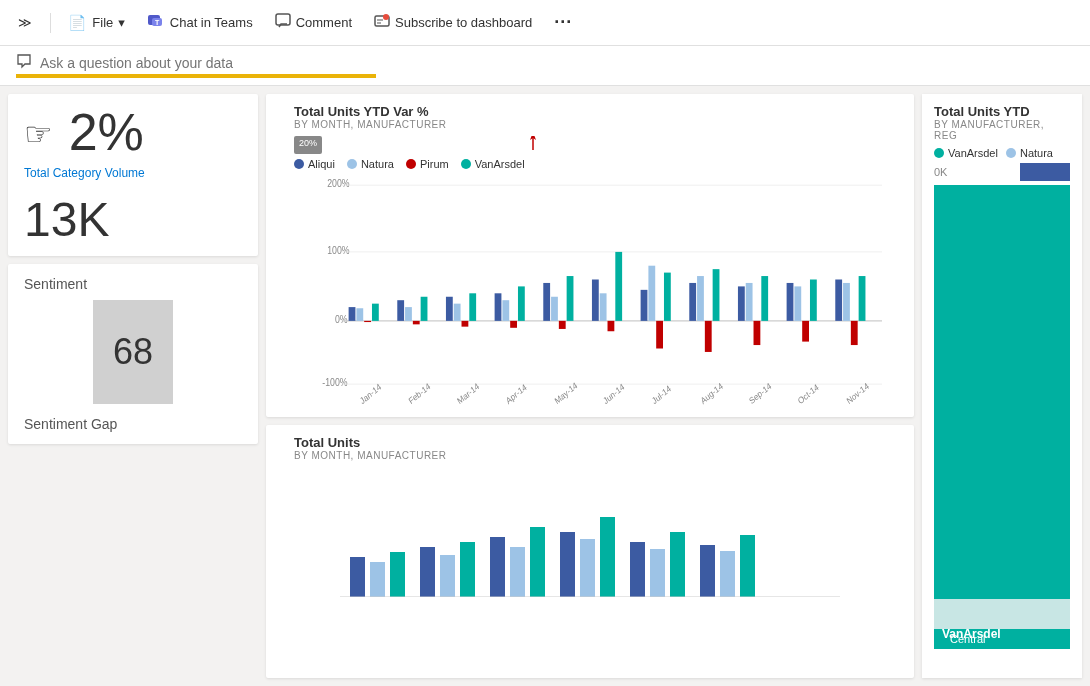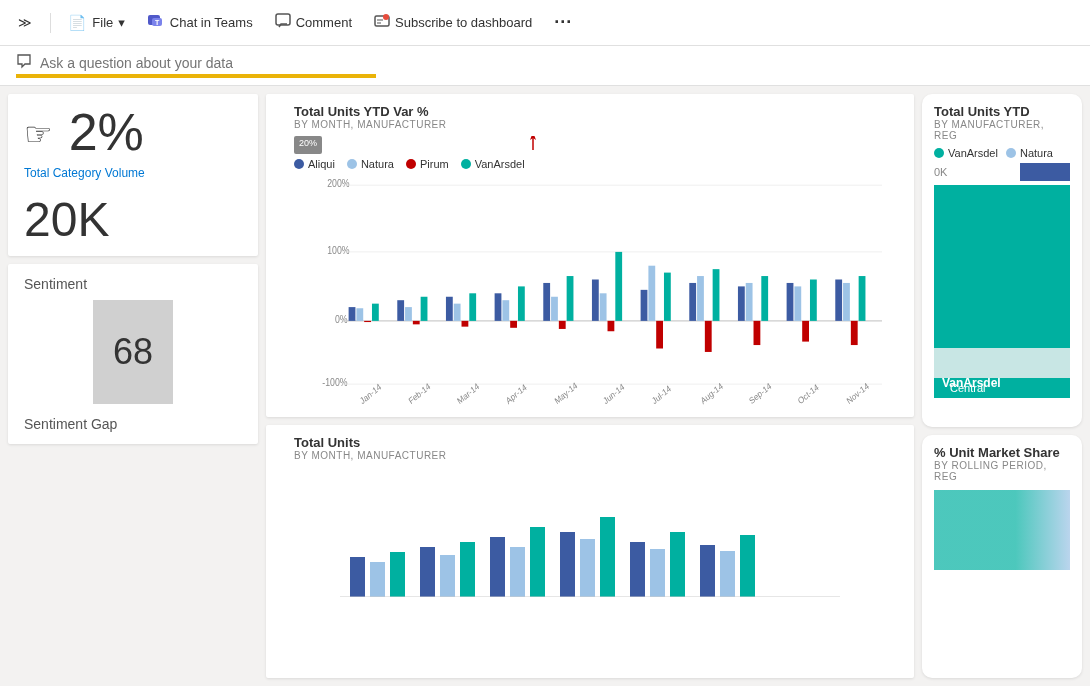--- a/index.html
+++ b/index.html
@@ -166,21 +166,21 @@
 
     
     .bar-chart-area {
       position: relative;
       height: 230px;
       padding: 0 4px;
     }
 
     .right-card {
       background: #fff;
-      border-radius: 10px;
+      border-radius: 0;
       padding: 10px 12px;
       box-shadow: 0 1px 3px rgba(0,0,0,0.1);
       flex: 1;
       overflow: hidden;
     }
 
     .right-legend {
       display: flex;
       gap: 8px;
       font-size: 10px;
@@ -249,21 +249,21 @@
 
   <div class="left-col">
 
     <div class="card" style="flex: 1.2;">
       <div style="display:flex; align-items:center; gap:16px;">
         <span style="font-size:32px; cursor:pointer;">☞</span>
         <span class="big-number">2%</span>
       </div>
       <div class="card-label">Total Category Volume</div>
       <div style="margin-top:16px;">
-        <span class="big-number" style="font-size:48px;">20K</span>
+        <span class="big-number" style="font-size:48px;">13K</span>
       </div>
     </div>
 
     <div class="card sentiment-card" style="flex: 1;">
       <div class="sentiment-label">Sentiment</div>
       <div class="sentiment-box">68</div>
       <div class="sentiment-gap-label" style="margin-top: 12px;">Sentiment Gap</div>
     </div>
   </div>
 
@@ -449,21 +449,16 @@
         <div style="width:50px; height:18px; background:#3c5ba2;"></div>
       </div>
 
       <div style="position:relative; height:calc(100% - 100px); background:#00b0a0; display:flex; flex-direction:column; justify-content:flex-end; padding:8px;">
         <span style="font-size:12px; color:#fff; font-weight:600;">VanArsdel</span>
         <div style="position:absolute; bottom:20px; left:0; right:0; height:30px; background:#c8e6e4;"></div>
         <span style="font-size:11px; color:#fff; position:absolute; bottom:4px; left:16px;">Central</span>
       </div>
     </div>
 
-    <div class="right-card" style="flex: 1;">
-      <div class="chart-title">% Unit Market Share</div>
-      <div class="chart-subtitle">BY ROLLING PERIOD, REG</div>
-      <div style="height:80px; margin-top:8px; background: linear-gradient(to right, #00b0a0 60%, #9dc3e6 100%); opacity:0.7;"></div>
-    </div>
 
   </div>
 
 </div>
 
 </body></html>

